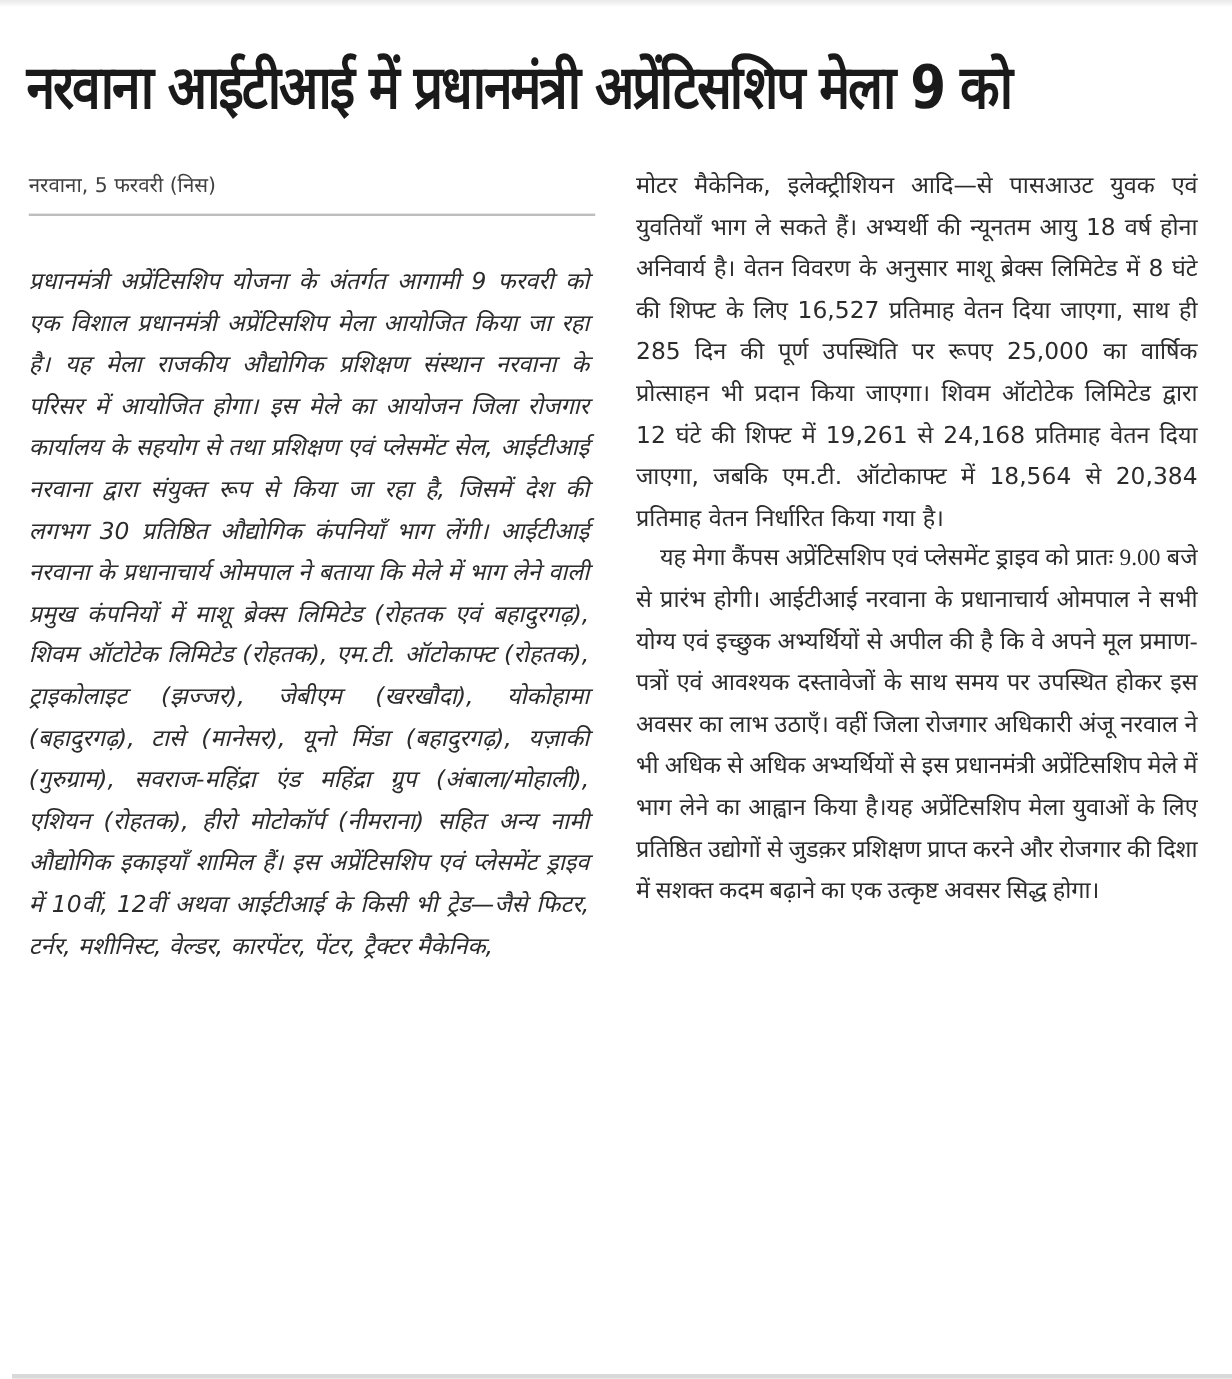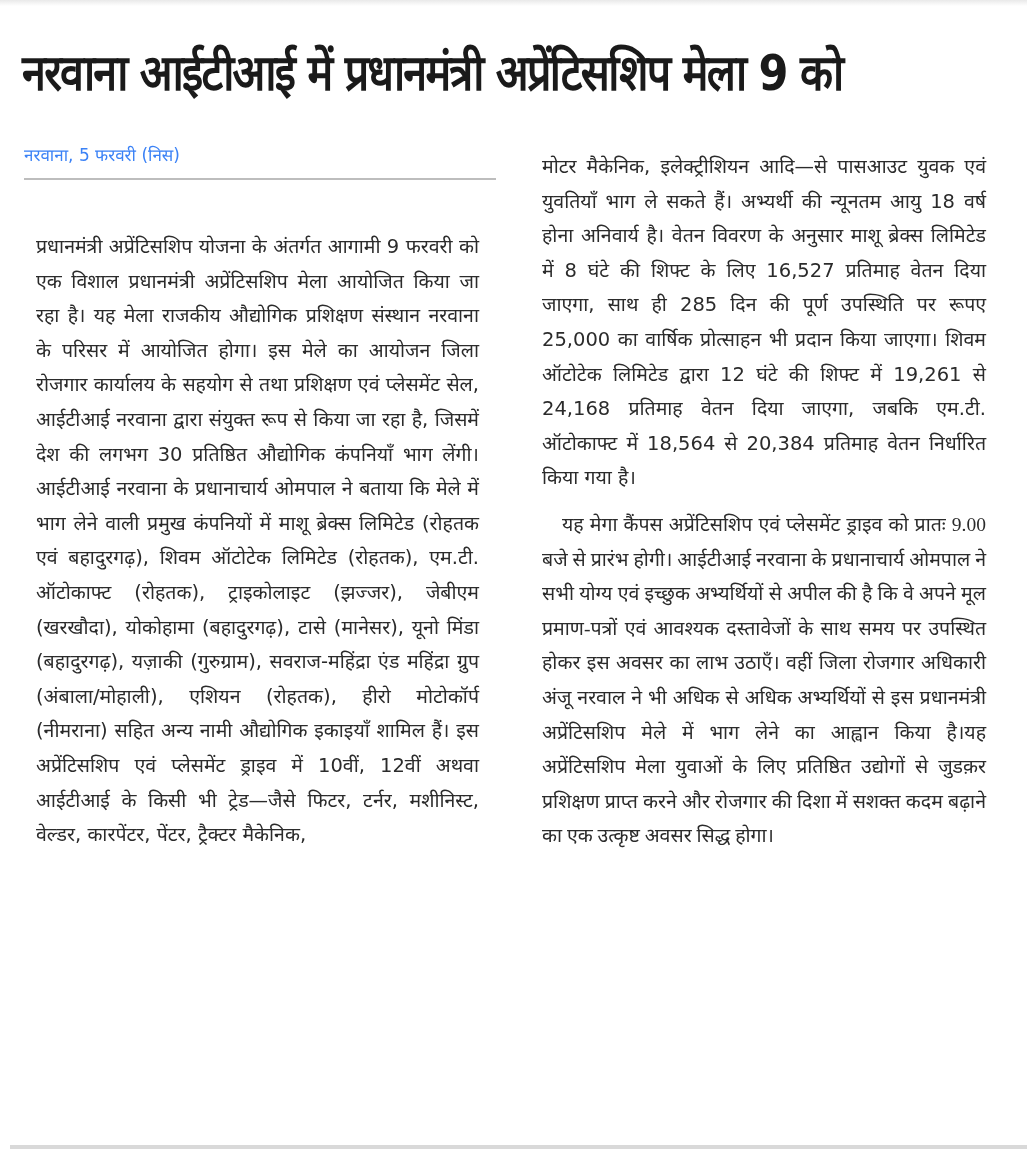--- a/index.html
+++ b/index.html
@@ -41,48 +41,49 @@
       position: absolute;
       top: 0;
       font-size: 19.5px;
       line-height: 34.6px;
       text-align: justify;
       color: #2b2b2b;
     }
     .col-left {
       left: 24px;
       width: 467px;
+      font-style: italic;
     }
     .col-right {
       left: 530px;
       width: 468px;
       top: 138px;
     }
     .dateline {
       position: absolute;
       left: 24px;
       top: 140px;
       font-size: 17px;
       line-height: 30px;
-      color: #3b82f6;
+      color: #404040;
       white-space: nowrap;
     }
     .dateline-rule {
       position: absolute;
       left: 24px;
       top: 178px;
       width: 472px;
       height: 2px;
       background: #bdbdbd;
     }
     .col-left.body {
       top: 218px;
     }
     p.para {
-      margin: 12px;
+      margin: 0;
     }
     p.indent {
       text-indent: 20px;
       font-family: Liberation Serif, serif;
     }
     .bottom-rule {
       position: absolute;
       left: 10px;
       top: 1145px;
       width: 1017px;

